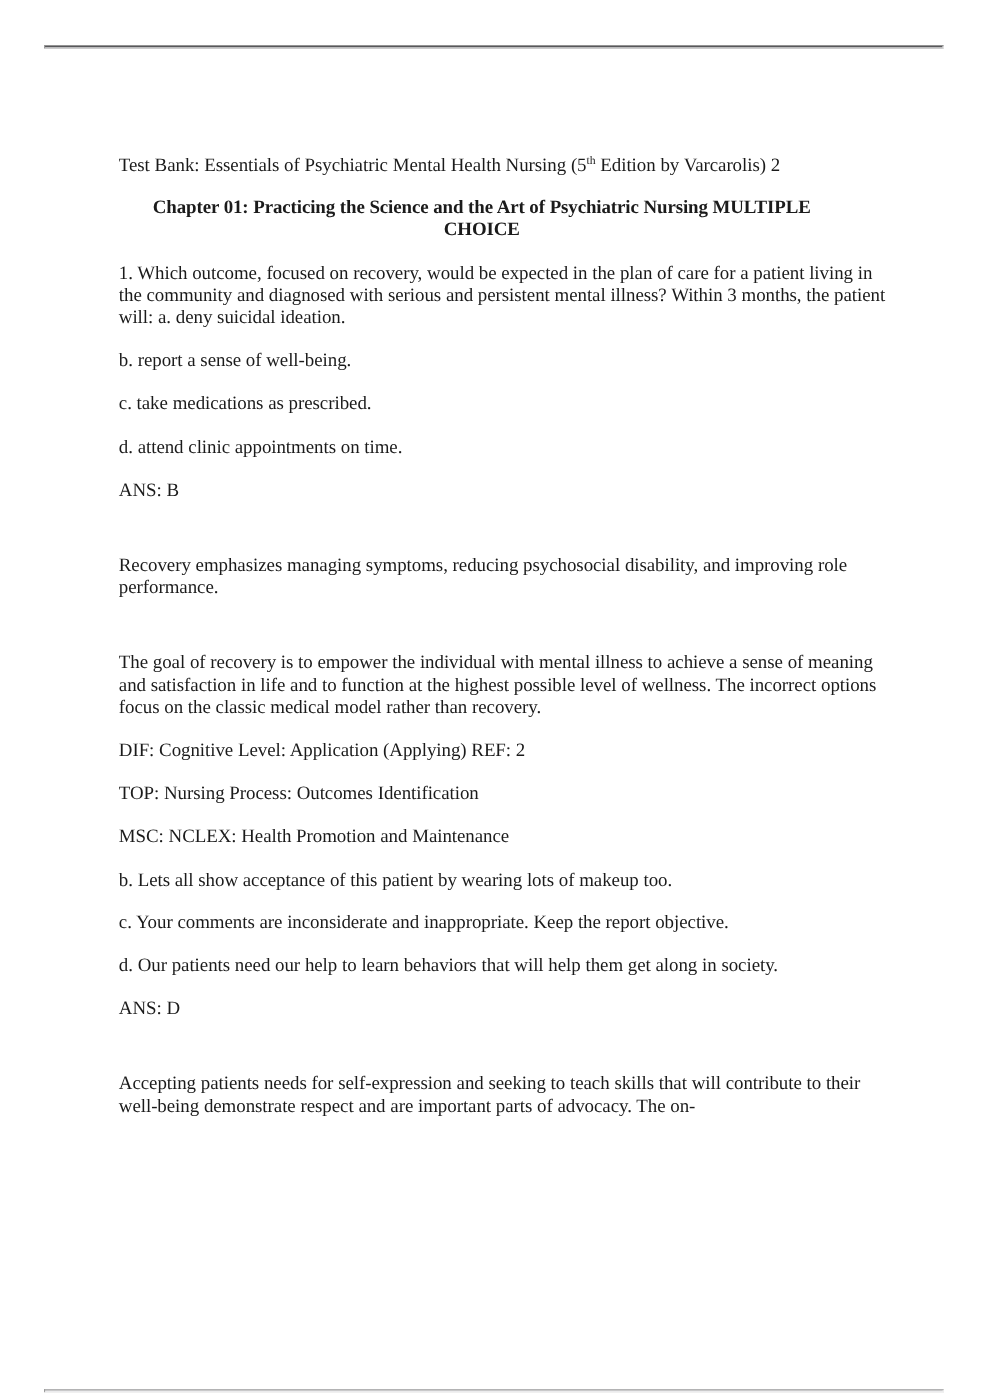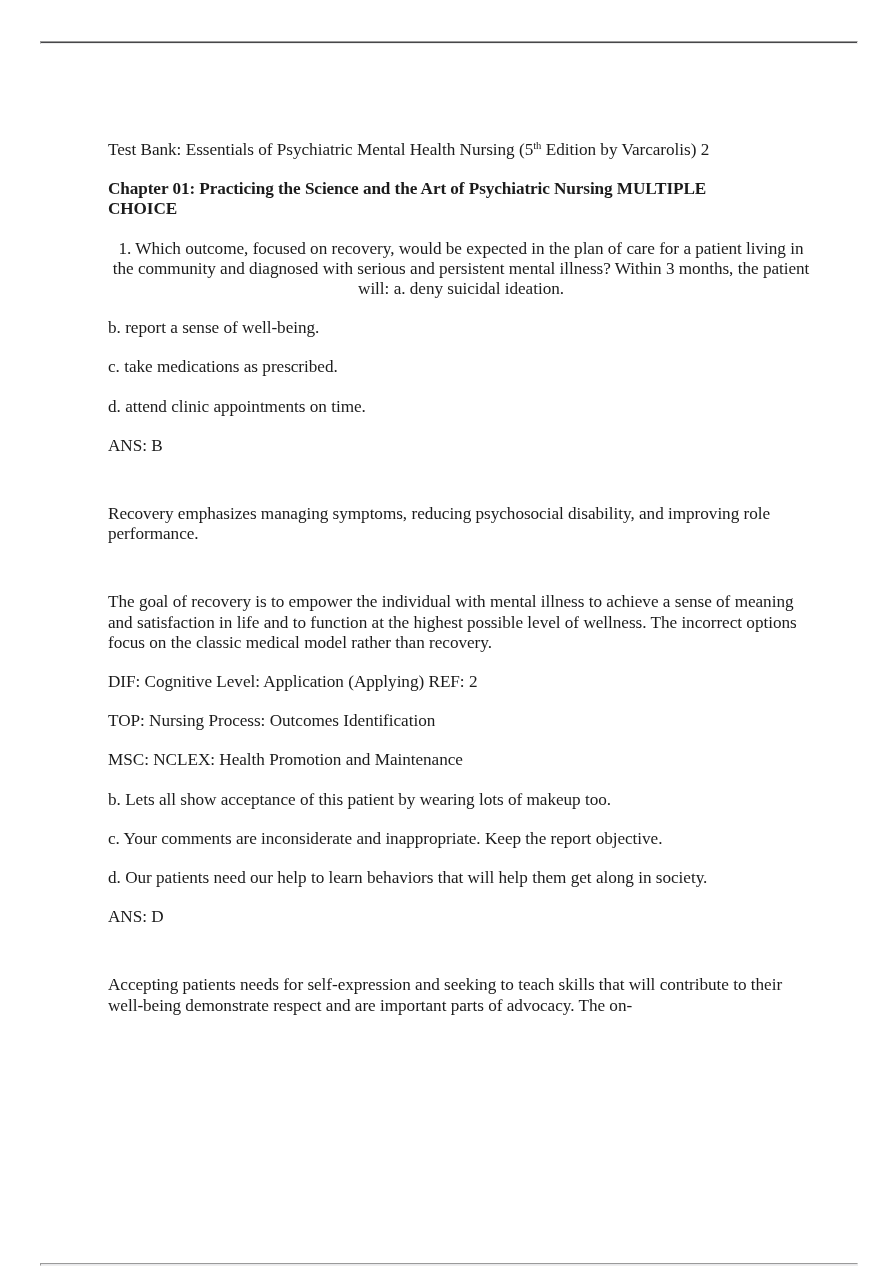--- a/index.html
+++ b/index.html
@@ -73,22 +73,22 @@
   }
 
   .para sup {
     font-size: 0.62em;
     vertical-align: 0.52em;
     line-height: 0;
   }
 
   
   .w-title   { width: 706px; }
-  .w-head    { width: 660px; }
-  .w-q1      { width: 706px; text-align: center; }
+  .w-head    { width: 660px; text-align: center; }
+  .w-q1      { width: 706px; }
   .w-body    { width: 712px; margin-top: 48px; }
   .w-narrow  { width: 706px; }
 </style>
 </head>
 <body>
 
 <div class="page">
 
   <hr class="rule-top">
 

